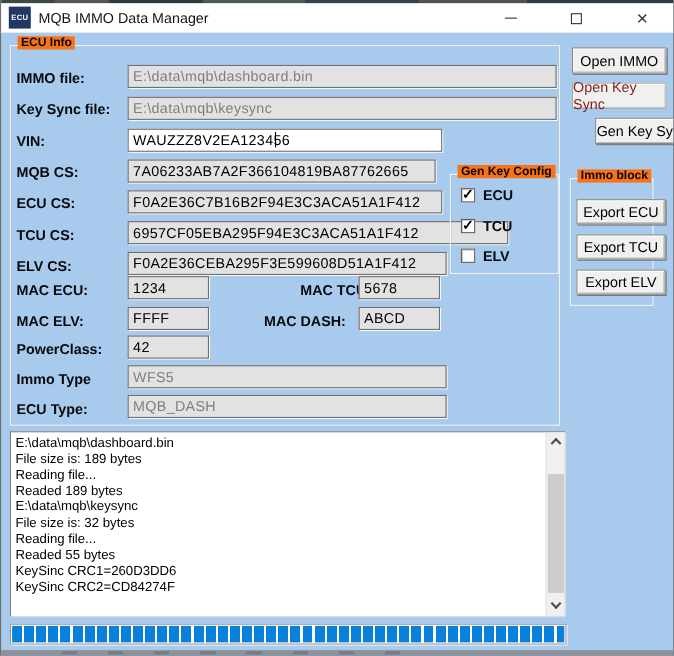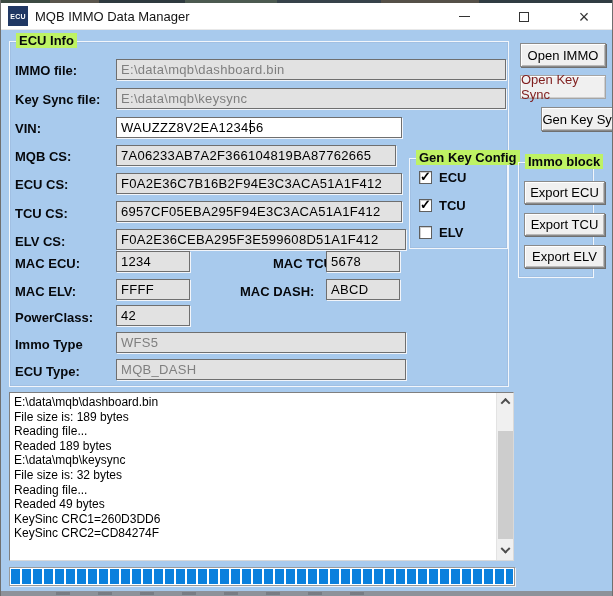--- a/index.html
+++ b/index.html
@@ -21,21 +21,21 @@
     font-size:7px;font-weight:bold;display:flex;align-items:center;justify-content:center;letter-spacing:.3px;}
   .title{margin-left:7px;font-size:13px;color:#141414;}
   .win-controls{position:absolute;right:0;top:0;height:27px;display:flex;}
   .wc{width:60px;height:27px;display:flex;align-items:center;justify-content:center;cursor:default;}
   .glyph-min{width:11px;height:1px;background:#333;}
   .glyph-max{width:10px;height:10px;border:1px solid #333;}
   .glyph-close{font-size:18px;line-height:10px;color:#333;font-weight:400;}
 
   
   .groupbox{position:absolute;border:1px solid #f2f6fb;box-shadow:inset 0 0 0 0.5px rgba(110,130,160,.25);}
-  .legend{position:absolute;top:-9px;left:6px;background:#bef264;padding:0 3px;font-size:13px;font-weight:bold;color:#06080c;white-space:nowrap;}
+  .legend{position:absolute;top:-9px;left:6px;background:#f97316;padding:0 3px;font-size:11px;font-weight:bold;color:#06080c;white-space:nowrap;}
 
   .lbl{position:absolute;font-size:13px;font-weight:bold;color:#06080c;white-space:nowrap;}
 
   input.tb{position:absolute;height:21px;background:#e2e2e2;border:1px solid #6f6f6f;
     box-shadow:1px 1px 0 #f2f5fa;font-family:"Liberation Sans",sans-serif;font-size:13px;
     padding:1px 4px;color:#000;letter-spacing:.3px;outline:none;}
   input.tb.dis{color:#7f7f7f;}
   input.tb.focus{background:#ffffff;}
   .caret{position:absolute;width:1px;height:14px;background:#000;}
 
@@ -106,21 +106,21 @@
   <input class="tb focus" style="left: 115px; top: 117px; width: 286px;" value="WAUZZZ8V2EA123456">
   <div class="caret" style="left:249px;top:120px;"></div>
 
   <span class="lbl" style="left:14px;top:149px;">MQB CS:</span>
   <input class="tb" style="left: 115px; top: 145px; width: 280px;" value="7A06233AB7A2F366104819BA87762665">
 
   <span class="lbl" style="left:14px;top:177px;">ECU CS:</span>
   <input class="tb" style="left: 115px; top: 173px; width: 286px;" value="F0A2E36C7B16B2F94E3C3ACA51A1F412">
 
   <span class="lbl" style="left:14px;top:206px;">TCU CS:</span>
-  <input class="tb" style="left: 115px; top: 201px; width: 286px;" value="6957CF05EBA295F94E3C3ACA51A1F412">
+  <input class="tb" style="left: 115px; top: 201px; width: 346px;" value="6957CF05EBA295F94E3C3ACA51A1F412">
 
   <span class="lbl" style="left:14px;top:234px;">ELV CS:</span>
   <input class="tb" style="left: 115px; top: 229px; width: 290px;" value="F0A2E36CEBA295F3E599608D51A1F412">
 
   <span class="lbl" style="left:14px;top:256px;">MAC ECU:</span>
   <input class="tb" style="left: 115px; top: 251px; width: 74px;" value="1234">
   <span class="lbl" style="left:232px;top:256px;margin-left:40px;">MAC TCU:</span>
   <input class="tb" style="left: 325px; top: 251px; width: 74px;" value="5678">
 
   <span class="lbl" style="left:14px;top:284px;">MAC ELV:</span>
@@ -166,21 +166,21 @@
 
   <div class="log">
     <div class="log-text">
         <div class="log-line">E:\data\mqb\dashboard.bin</div>
         <div class="log-line">File size is: 189 bytes</div>
         <div class="log-line">Reading file...</div>
         <div class="log-line">Readed 189 bytes</div>
         <div class="log-line">E:\data\mqb\keysync</div>
         <div class="log-line">File size is: 32 bytes</div>
         <div class="log-line">Reading file...</div>
-        <div class="log-line">Readed 49 bytes</div>
+        <div class="log-line">Readed 55 bytes</div>
         <div class="log-line">KeySinc CRC1=260D3DD6</div>
         <div class="log-line">KeySinc CRC2=CD84274F</div>
       </div>
     <div class="scrollbar">
       <div class="scroll-arrow up">
           <span class="chev up"></span>
         </div>
       <div class="scroll-thumb"></div>
       <div class="scroll-arrow down">
           <span class="chev down"></span>

